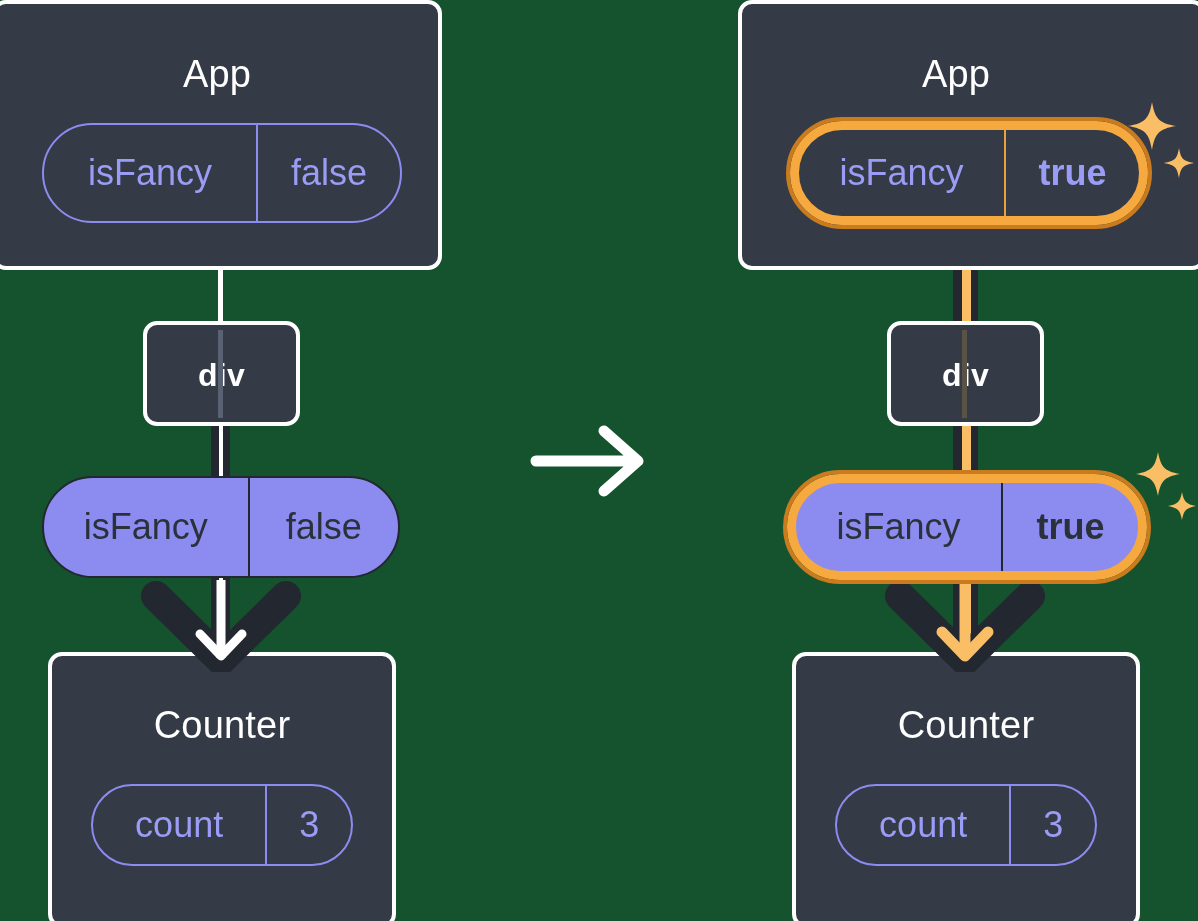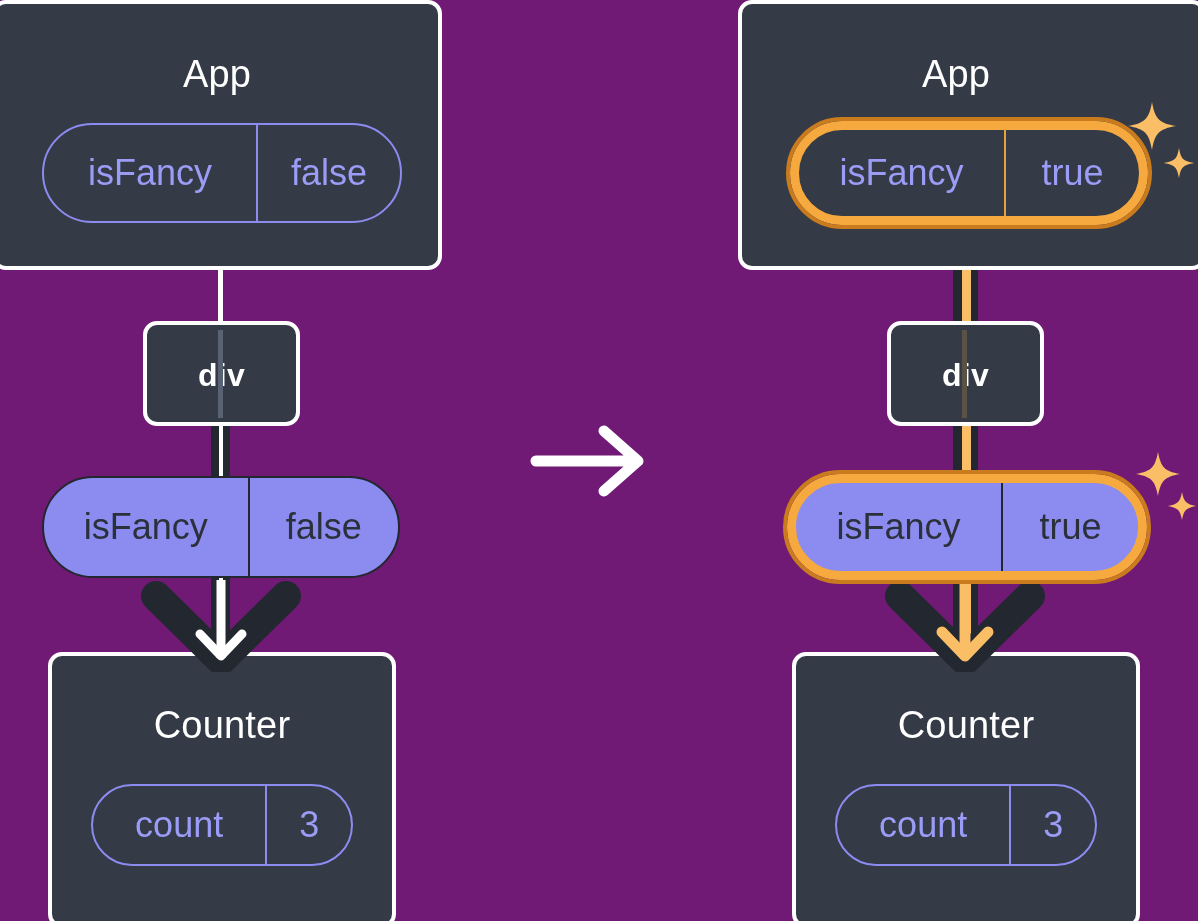--- a/index.html
+++ b/index.html
@@ -4,21 +4,21 @@
 <style>
   html, body {
     margin: 0;
     padding: 0;
     background: #4a6570;
   }
   #stage {
     position: relative;
     width: 1198px;
     height: 921px;
-    background: #701a75;
+    background: #14532d;
     overflow: hidden;
     font-family: "Liberation Sans", sans-serif;
   }
 
   
   .node-box {
     position: absolute;
     background: #343a46;
     border: 4px solid #ffffff;
     border-radius: 14px;
@@ -89,21 +89,21 @@
 
   .pill.hl-solid {
     border: 9px solid #f5a93f;
     outline: 4px solid #c97b1e;
     background: #8c8cf0;
   }
   .pill.hl-solid .pill-key,
   .pill.hl-solid .pill-val { color: #2b313b; }
   .pill.hl-solid .pill-val { border-left: 2px solid #23272f; }
 
-  .bold-val { font-weight: 400; }
+  .bold-val { font-weight: 700; }
 
   
   .conn {
     position: absolute;
     z-index: 2;
   }
   .conn-white {      
     background: #ffffff;
   }
   .conn-dark {       

